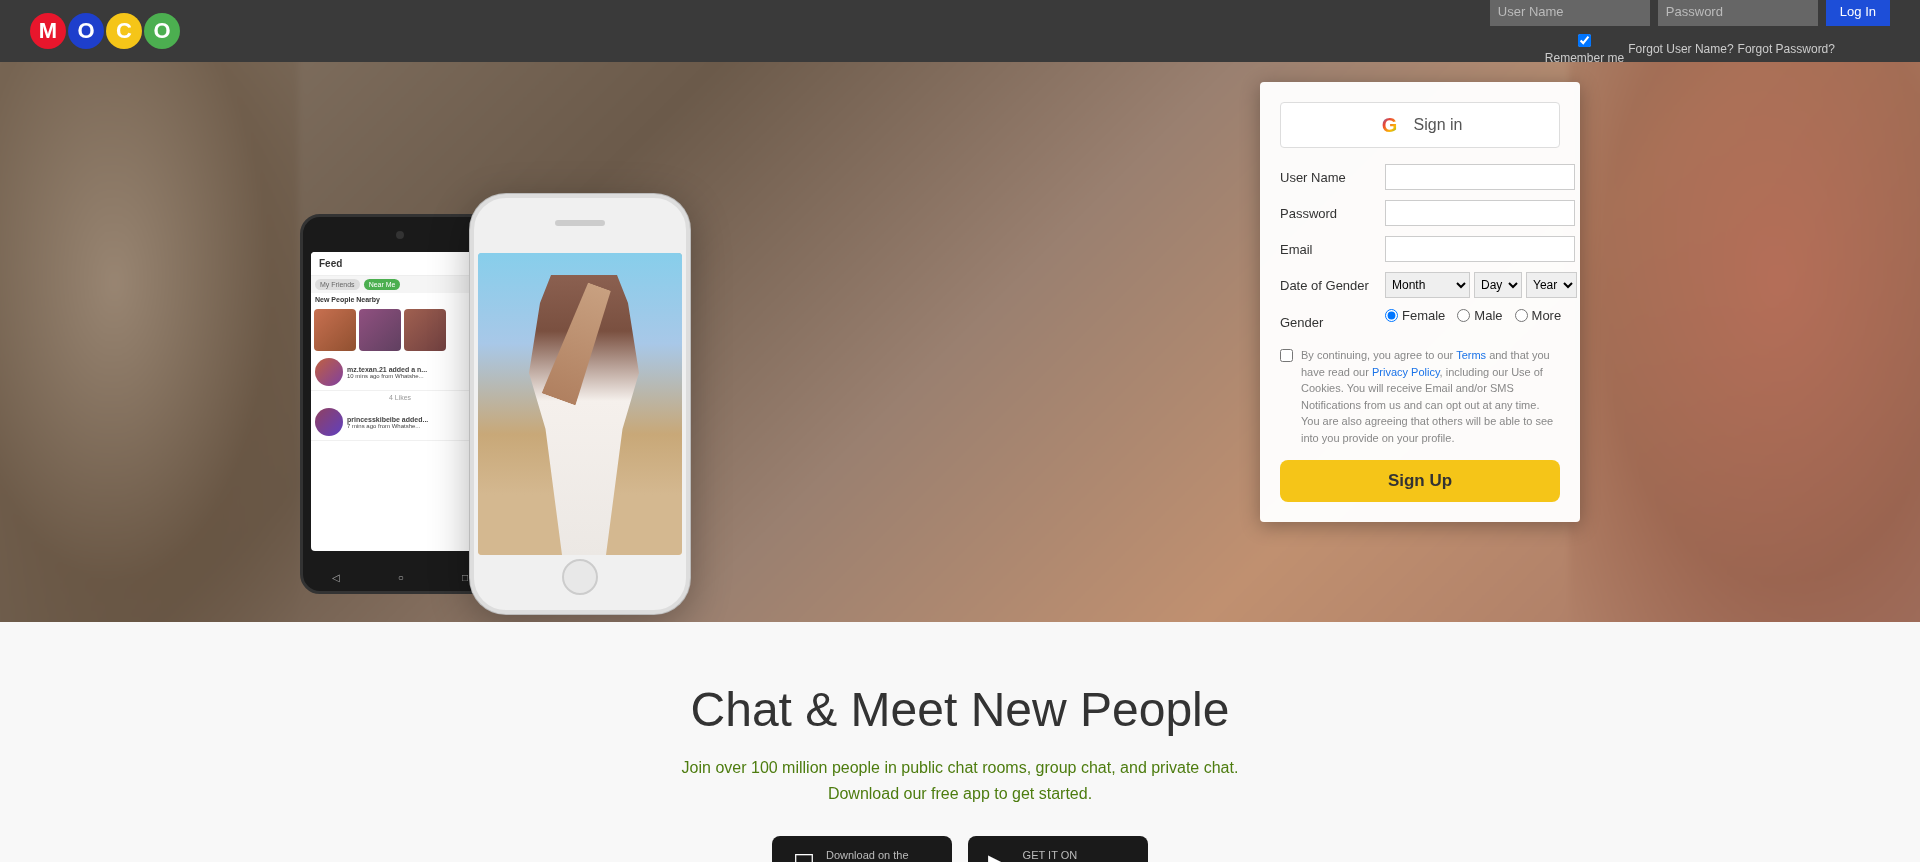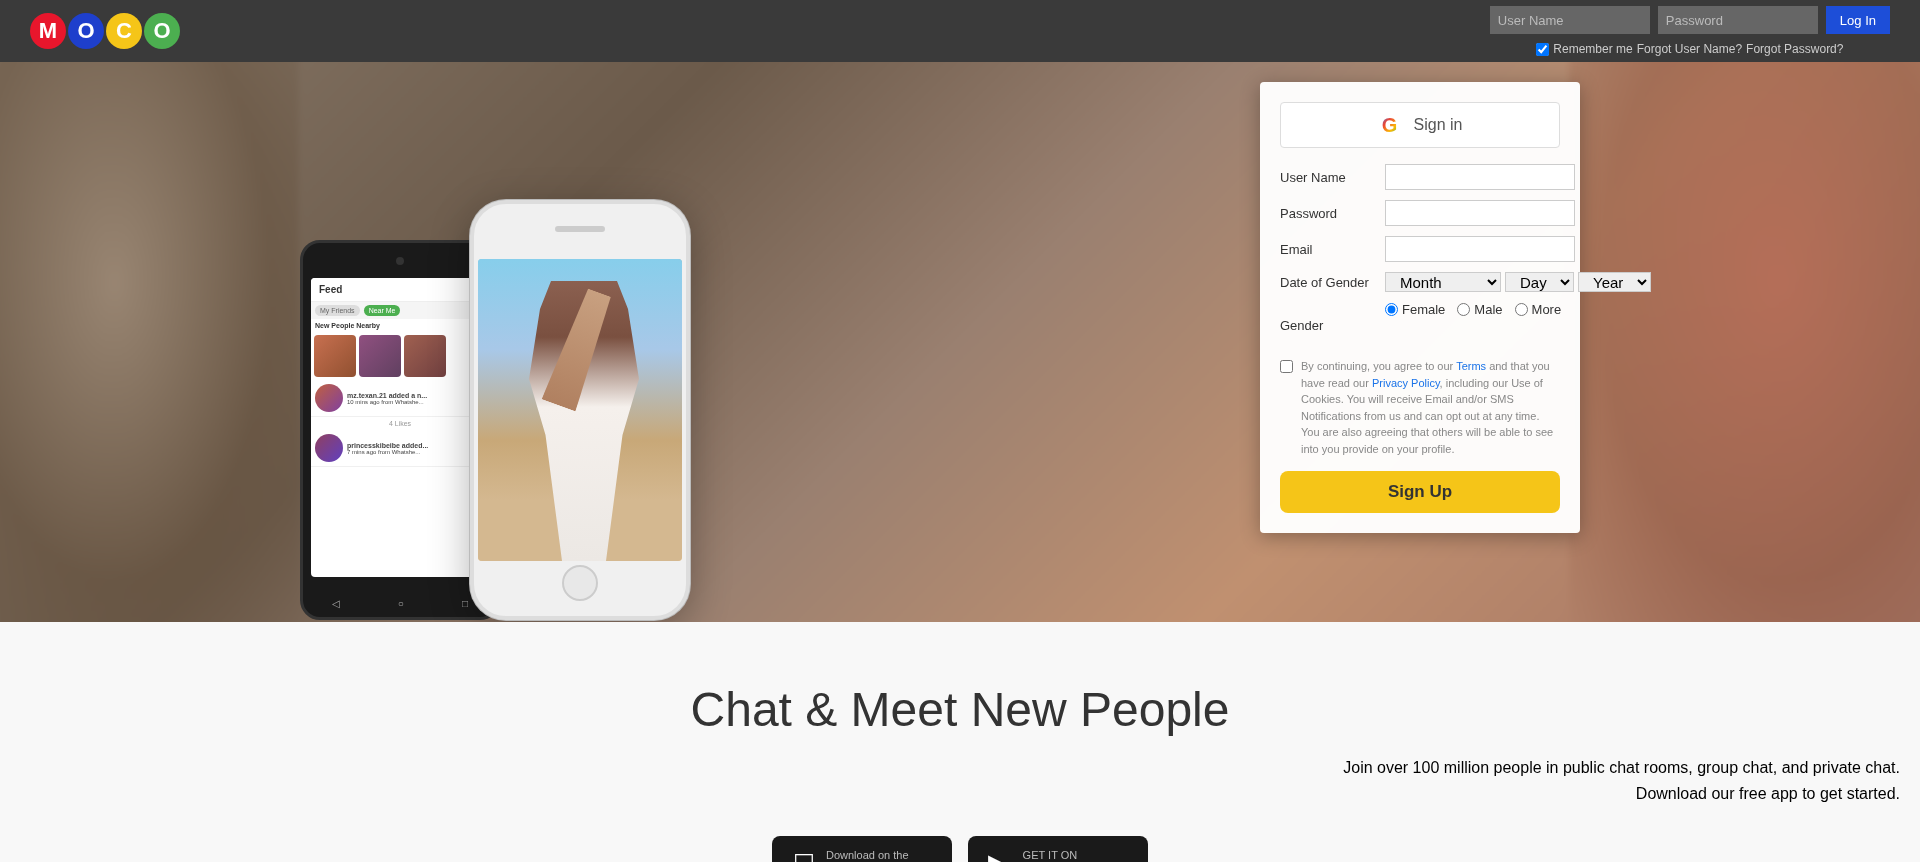--- a/index.html
+++ b/index.html
@@ -64,21 +64,21 @@
       font-size: 13px;
       cursor: pointer;
     }
     .nav-links {
       display: flex;
       align-items: center;
       gap: 4px;
       font-size: 12px;
       color: #ccc;
     }
-    .nav-links label { display: flex; align-items: center; gap: 4px; cursor: pointer; }
+    .nav-links label { display: flex; align-items: center; gap: 4px; cursor: pointer; flex-direction: column; }
     .nav-links a { color: #ccc; text-decoration: none; }
 
     
     .hero {
       position: relative;
       width: 100%;
       height: 560px;
       overflow: hidden;
       background: #555;
     }
@@ -100,23 +100,23 @@
       content: '';
       position: absolute;
       right: -20px; top: 0; width: 400px; height: 100%;
       background: radial-gradient(ellipse at 50% 40%, rgba(180,100,80,0.7) 0%, rgba(140,80,60,0.5) 60%, transparent 100%);
     }
 
     
     .phones {
       position: absolute;
       left: 300px;
-      bottom: 2px;
-      display: flex;
-      align-items: flex-end;
+      bottom: 8px;
+      display: flex;
+      align-items: center;
       text-decoration: underline;
     }
     .phone-android {
       width: 200px;
       height: 380px;
       background: #1a1a1a;
       border-radius: 20px;
       border: 3px solid #333;
       z-index: 2;
       position: relative;
@@ -288,31 +288,31 @@
       font-size: 12px;
       color: #555;
       font-weight: bold;
     }
     .dob-row {
       display: flex;
       align-items: center;
       margin-bottom: 10px;
     }
     .dob-select {
-      height: 20px;
+      height: 26px;
       border: 1px solid #ccc;
-      font-size: 15px;
+      font-size: 12px;
       margin-right: 4px;
-      padding: 0 10px;
+      padding: 0 2px;
     }
     .gender-row {
       display: flex;
       align-items: center;
       gap: 12px;
-      margin-bottom: 31px;
+      margin-bottom: 14px;
     }
     .gender-option {
       display: flex; align-items: center; gap: 4px;
       font-size: 13px; color: #333; cursor: pointer;
     }
     .terms-block {
       font-size: 11px;
       color: #888;
       margin-bottom: 14px;
       line-height: 1.5;
@@ -341,24 +341,23 @@
       text-align: center;
     }
     .bottom-title {
       font-size: 48px;
       font-weight: 300;
       color: #333;
       margin-bottom: 18px;
     }
     .bottom-desc {
       font-size: 16px;
-      color: #000000;
+      color: #4d7c0f;
       line-height: 1.6;
       margin-bottom: 30px;
-      text-align: right;
     }
     .app-badges {
       display: flex;
       justify-content: center;
       gap: 16px;
     }
     .app-badge {
       display: flex;
       align-items: center;
       gap: 10px;

